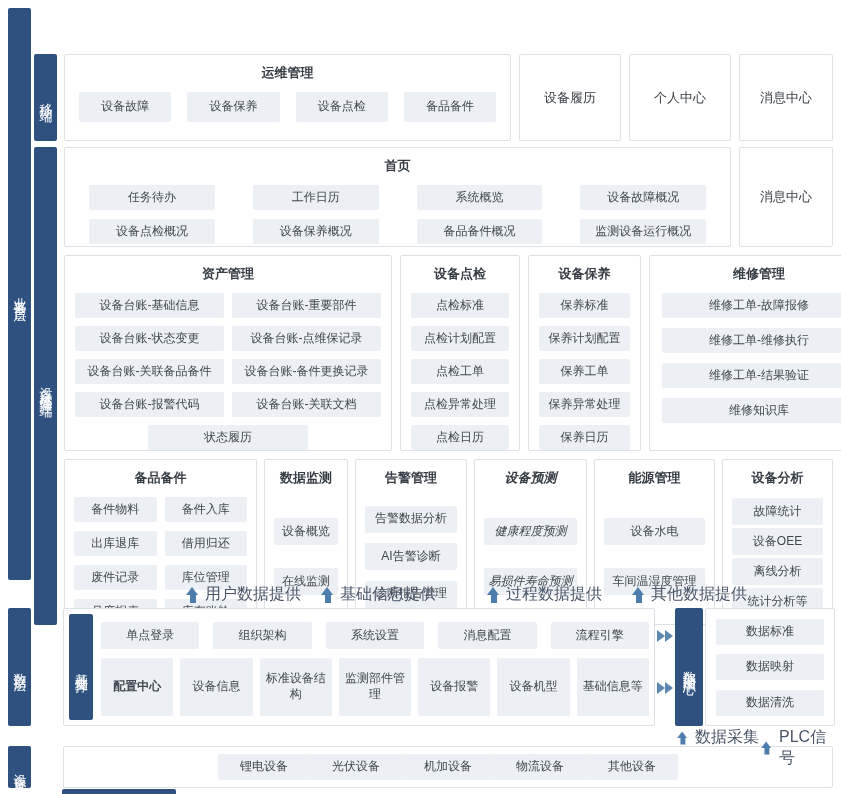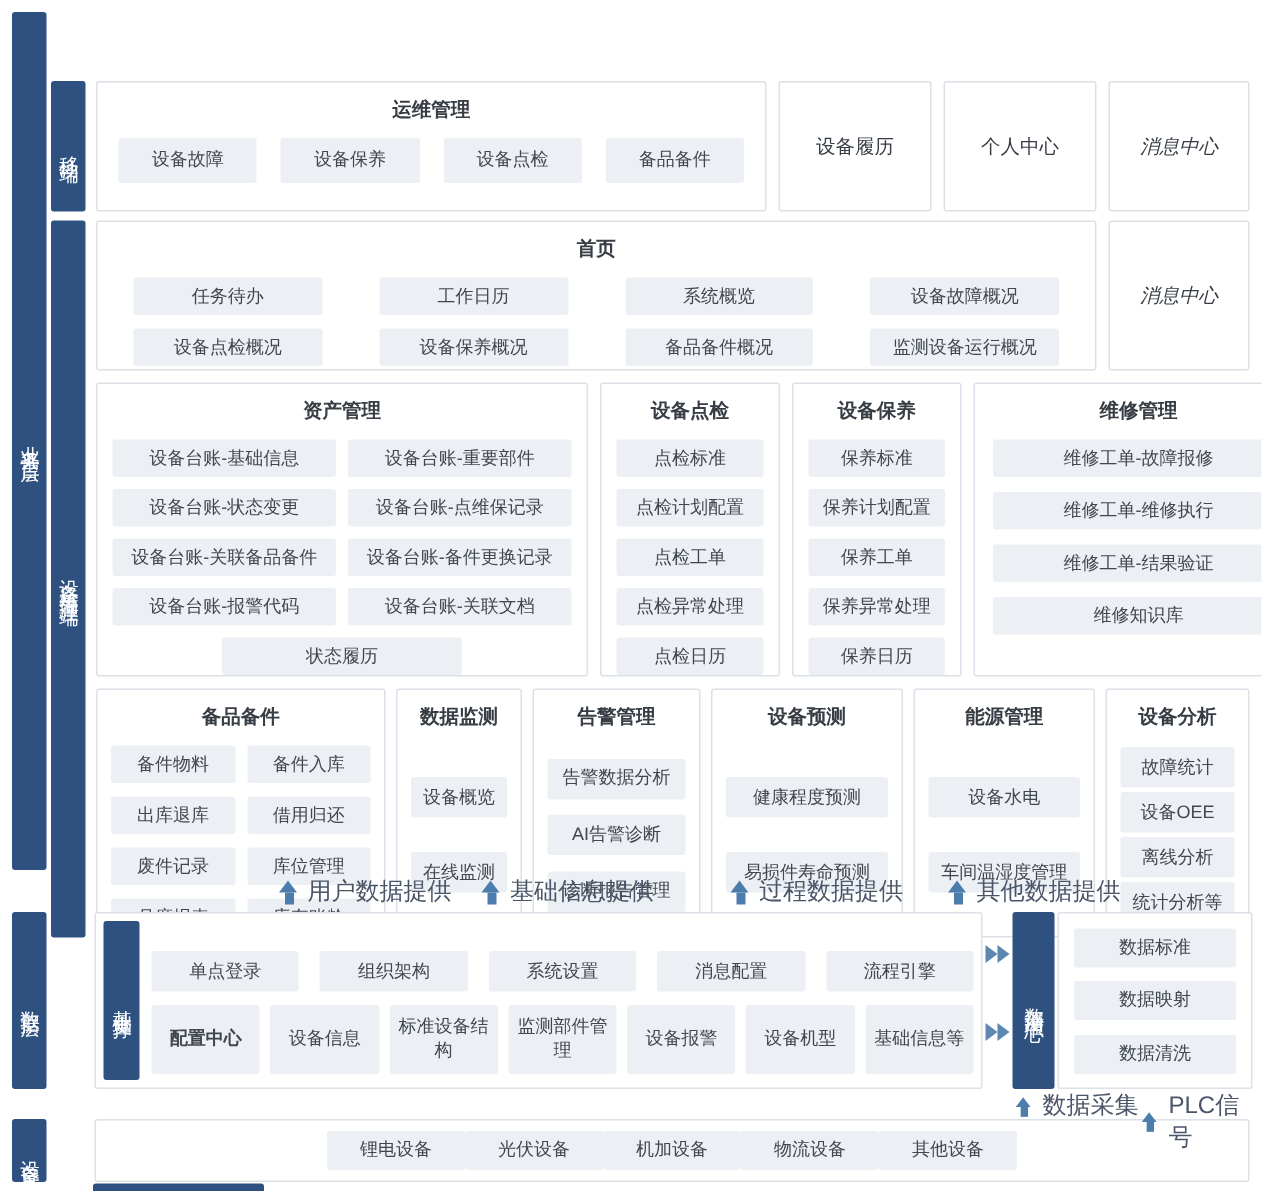--- a/index.html
+++ b/index.html
@@ -19,21 +19,21 @@
 
   
   .biz-block { display:flex; height:572px; }
   .biz-inner { flex:1; margin-left:3px; display:flex; flex-direction:column; min-width:0; }
   .mobile-section { display:flex; height:87px; flex:none;margin-top:46px; }
   .mobile-content { flex:1; margin-left:7px; display:flex; gap:8px; min-width:0; }
   .ops-panel { flex:1; }
   .ops-btn-row { display:flex; gap:16px; padding:2px 14px 0; }
   .ops-btn-row .btn { flex:1; height:30px; }
   .w102 { width:102px; flex:none; }
-  .w94 { width:94px; flex:none;font-style:italic; }
+  .w94 { width:94px; flex:none; }
 
   .platform-section { display:flex; margin-top:6px; flex:1; }
   .platform-content { flex:1; margin-left:7px; display:flex; flex-direction:column; gap:8px; min-width:0; }
   .prow1 { display:flex; gap:8px; height:100px; flex:none; }
   .home-panel { flex:1; }
   .home-grid { display:grid; grid-template-columns:repeat(4,1fr); column-gap:38px; row-gap:9px; padding:2px 24px 0; }
   .home-grid .btn { height:25px; }
 
   .prow2 { display:flex; gap:8px; height:196px; flex:none; }
   .asset-panel { width:328px; flex:none; }
@@ -43,21 +43,21 @@
   .maint-panel { width:113px; flex:none; }
   .repair-panel { width:220px; flex:none; }
   .stack { display:flex; flex-direction:column; gap:8px; padding:2px 10px 0; }
   .stack-wide { display:flex; flex-direction:column; gap:10px; padding:2px 12px 0; }
 
   .prow3 { display:flex; gap:7px; flex:1; }
   .spare-panel { width:193px; flex:none; }
   .spare-grid { display:grid; grid-template-columns:1fr 1fr; column-gap:8px; row-gap:9px; padding:2px 9px 0; }
   .monitor-panel { width:84px; flex:none; }
   .alarm-panel { width:112px; flex:none; }
-  .predict-panel { width:128px; flex:none; }
+  .predict-panel { width:113px; flex:none;font-style:italic; }
   .energy-panel { width:121px; flex:none; }
   .analysis-panel { flex:1; }
   .even-stack { flex:1; display:flex; flex-direction:column; justify-content:space-evenly; padding:0 9px 6px; }
   .even-stack .btn { min-height:27px; }
 
   
   .flow-row { position:relative; height:28px; }
   .flow-group { position:absolute; top:4px; display:flex; align-items:center; gap:6px; font-size:16px; color:#4a5568; }
   .arrow-up { position:relative; width:13px; height:16px; flex:none; }
   .arrow-up::before { content:""; position:absolute; left:0; top:0; width:0; height:0;
@@ -65,21 +65,21 @@
   .arrow-up::after { content:""; position:absolute; left:3.5px; top:8px; width:6px; height:8px; background:#4c7dad; }
   .arrow-up.small { transform:scale(.82); }
 
   
   .data-block { display:flex; height:118px; }
   .data-content { flex:1; margin-left:32px; display:flex; align-items:stretch; min-width:0; }
   .support-box { width:592px; flex:none; background:#fff; border:1px solid #dce1e8; border-radius:2px;
                  display:flex; padding:5px; }
   .support-box .vlabel { width:24px; letter-spacing:2px; }
   .support-content { flex:1; margin-left:8px; display:flex; flex-direction:column; min-width:0; }
-  .data-row1 { display:flex; gap:14px; height:27px; margin-top:20px; flex:none; }
+  .data-row1 { display:flex; gap:14px; height:27px; margin-top:8px; flex:none; }
   .data-row1 .btn { flex:1; }
   .data-row2 { display:flex; gap:7px; flex:1; margin-top:9px; margin-bottom:4px; }
   .data-row2 .btn { flex:1; }
   .bold { font-weight:bold; }
   .chev-col { width:20px; flex:none; position:relative; }
   .chev { position:absolute; left:2px; display:flex; }
   .chev span { width:0; height:0; border-top:6px solid transparent; border-bottom:6px solid transparent;
                border-left:8px solid #5d87b0; }
   .chev span + span { margin-left:0; }
   .chev.c1 { top:22px; } .chev.c2 { top:74px; }

